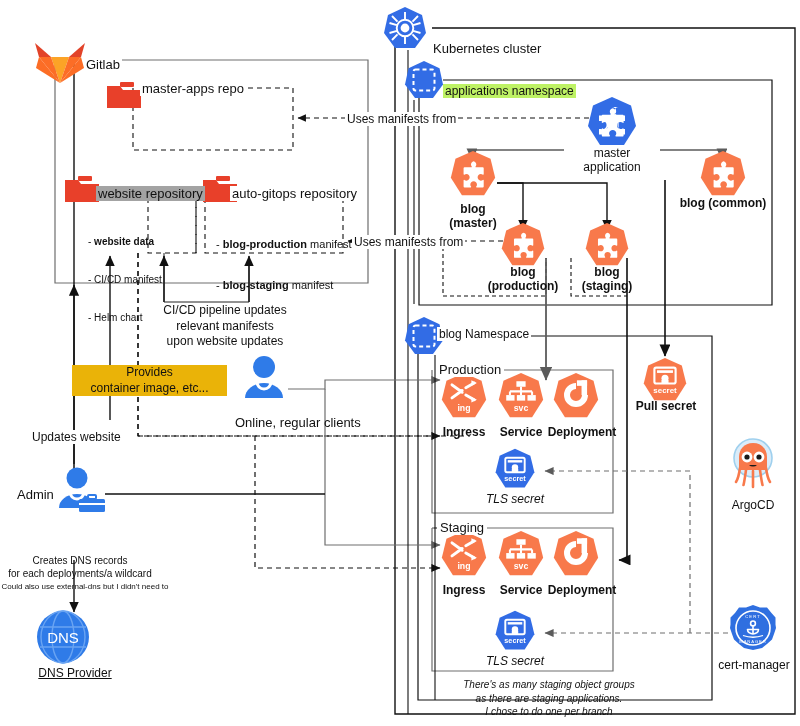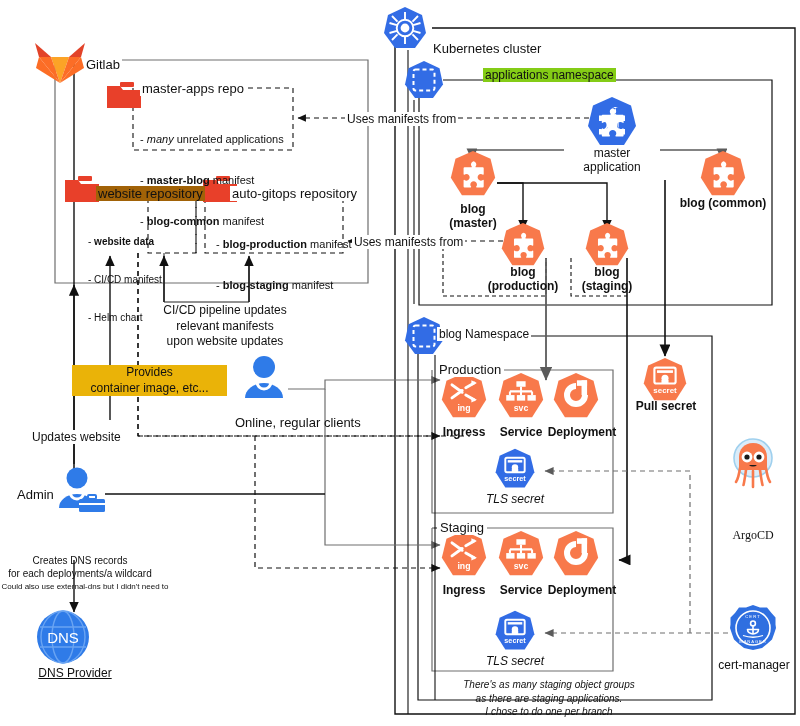--- a/index.html
+++ b/index.html
@@ -395,45 +395,40 @@
       <path d="M14,31.5 q10,3.5 20,0" fill="none" stroke="#ffffff" stroke-width="1.3"></path>
       <text x="24" y="13.5" font-size="4.2" letter-spacing="1.1" font-family="Liberation Sans, sans-serif" fill="#ffffff" text-anchor="middle">CERT</text>
       <text x="24" y="38.5" font-size="4.2" letter-spacing="0.9" font-family="Liberation Sans, sans-serif" fill="#ffffff" text-anchor="middle">MANAGER</text>
     </svg>
   </div>
 
   <span class="lbl t13" style="left:84px;top:57px;background:#fff;padding:0 2px;">Gitlab</span>
 
   <span class="lbl t13" style="left:140px;top:81px;background:#fff;padding:0 2px;">master-apps repo</span>
 
-  <div class="lbl t11" style="left:140px;top:107px;">
-    <div><span>- </span><span class="i">many</span><span> unrelated applications</span></div>
-    <div style="margin-top:2px;"><span>- </span><span class="b">master-blog</span><span> manifest</span></div>
-    <div style="margin-top:2px;"><span>- </span><span class="b">blog-common</span><span> manifest</span></div>
-  </div>
-
-  <span class="lbl t13" style="left:96px;top:186px;background:#a16207;padding:0 2px;">website repository</span>
+
+  <span class="lbl t13" style="left:96px;top:186px;background:#a3a3a3;padding:0 2px;">website repository</span>
 
   <div class="lbl t10" style="left:88px;top:212px;">
     <div><span>- </span><span class="b">website data</span></div>
     <div style="margin-top:3px;"><span>- </span><span>CI/CD manifest</span></div>
     <div style="margin-top:3px;"><span>- </span><span>Helm chart</span></div>
   </div>
 
   <span class="lbl t13" style="left:230px;top:186px;background:#fff;padding:0 2px;">auto-gitops repository</span>
 
   <div class="lbl t11" style="left:216px;top:212px;">
     <div><span>- </span><span class="b">blog-production</span><span> manifest</span></div>
     <div style="margin-top:2px;"><span>- </span><span class="b">blog-staging</span><span> manifest</span></div>
     <div style="margin-top:2px;"><span>- </span><span>...</span></div>
   </div>
 
   <span class="lbl t13" style="left:431px;top:20px;background:#fff;padding:0 2px;margin-top:21px;">Kubernetes cluster</span>
 
-  <span class="lbl t12" style="left:443px;top:68px;background:#84cc16;padding:0 2px;margin-left:40px;">applications namespace</span>
+  <span class="lbl t12" style="left:443px;top:84px;background:#bef264;padding:0 2px;">applications namespace</span>
 
   <span class="lbl t12" style="left:437px;top:327px;background:#fff;padding:0 2px;">blog Namespace</span>
 
   <div class="lbl t12 c" style="left:564px;top:146px;width:96px;white-space:pre-line;background:#fff;">master
 application</div>
 
   <div class="lbl t12 b c" style="left:433px;top:202px;width:80px;white-space:pre-line;">blog
 (master)</div>
 
   <div class="lbl t12 b c" style="left:672px;top:196px;width:102px;white-space:pre-line;">blog (common)</div>
@@ -477,17 +472,17 @@
   <div class="lbl t10 c" style="left:0px;top:554px;width:160px;white-space:pre-line;line-height:1.3;">Creates DNS records
 for each deployments/a wildcard</div>
   <div class="lbl t8 c" style="left:0px;top:582px;width:170px;">Could also use external-dns but I didn't need to</div>
 
   <span class="lbl t13" style="left:235px;top:415px;">Online, regular clients</span>
 
   <span class="lbl t13" style="left:17px;top:487px;">Admin</span>
 
   <span class="lbl t12 c lblw" style="left:31px;top:666px;width:88px;text-align:center;text-decoration:underline;">DNS Provider</span>
 
-  <span class="lbl t12 c" style="left:722px;top:528px;width:62px;text-align:center;font-family:Liberation Serif, serif;">ArgoCD</span>
+  <span class="lbl t12 c" style="left:722px;top:498px;width:62px;text-align:center;">ArgoCD</span>
 
   <span class="lbl t12 c" style="left:712px;top:658px;width:84px;text-align:center;">cert-manager</span>
 
 </div>
 
 </body></html>

